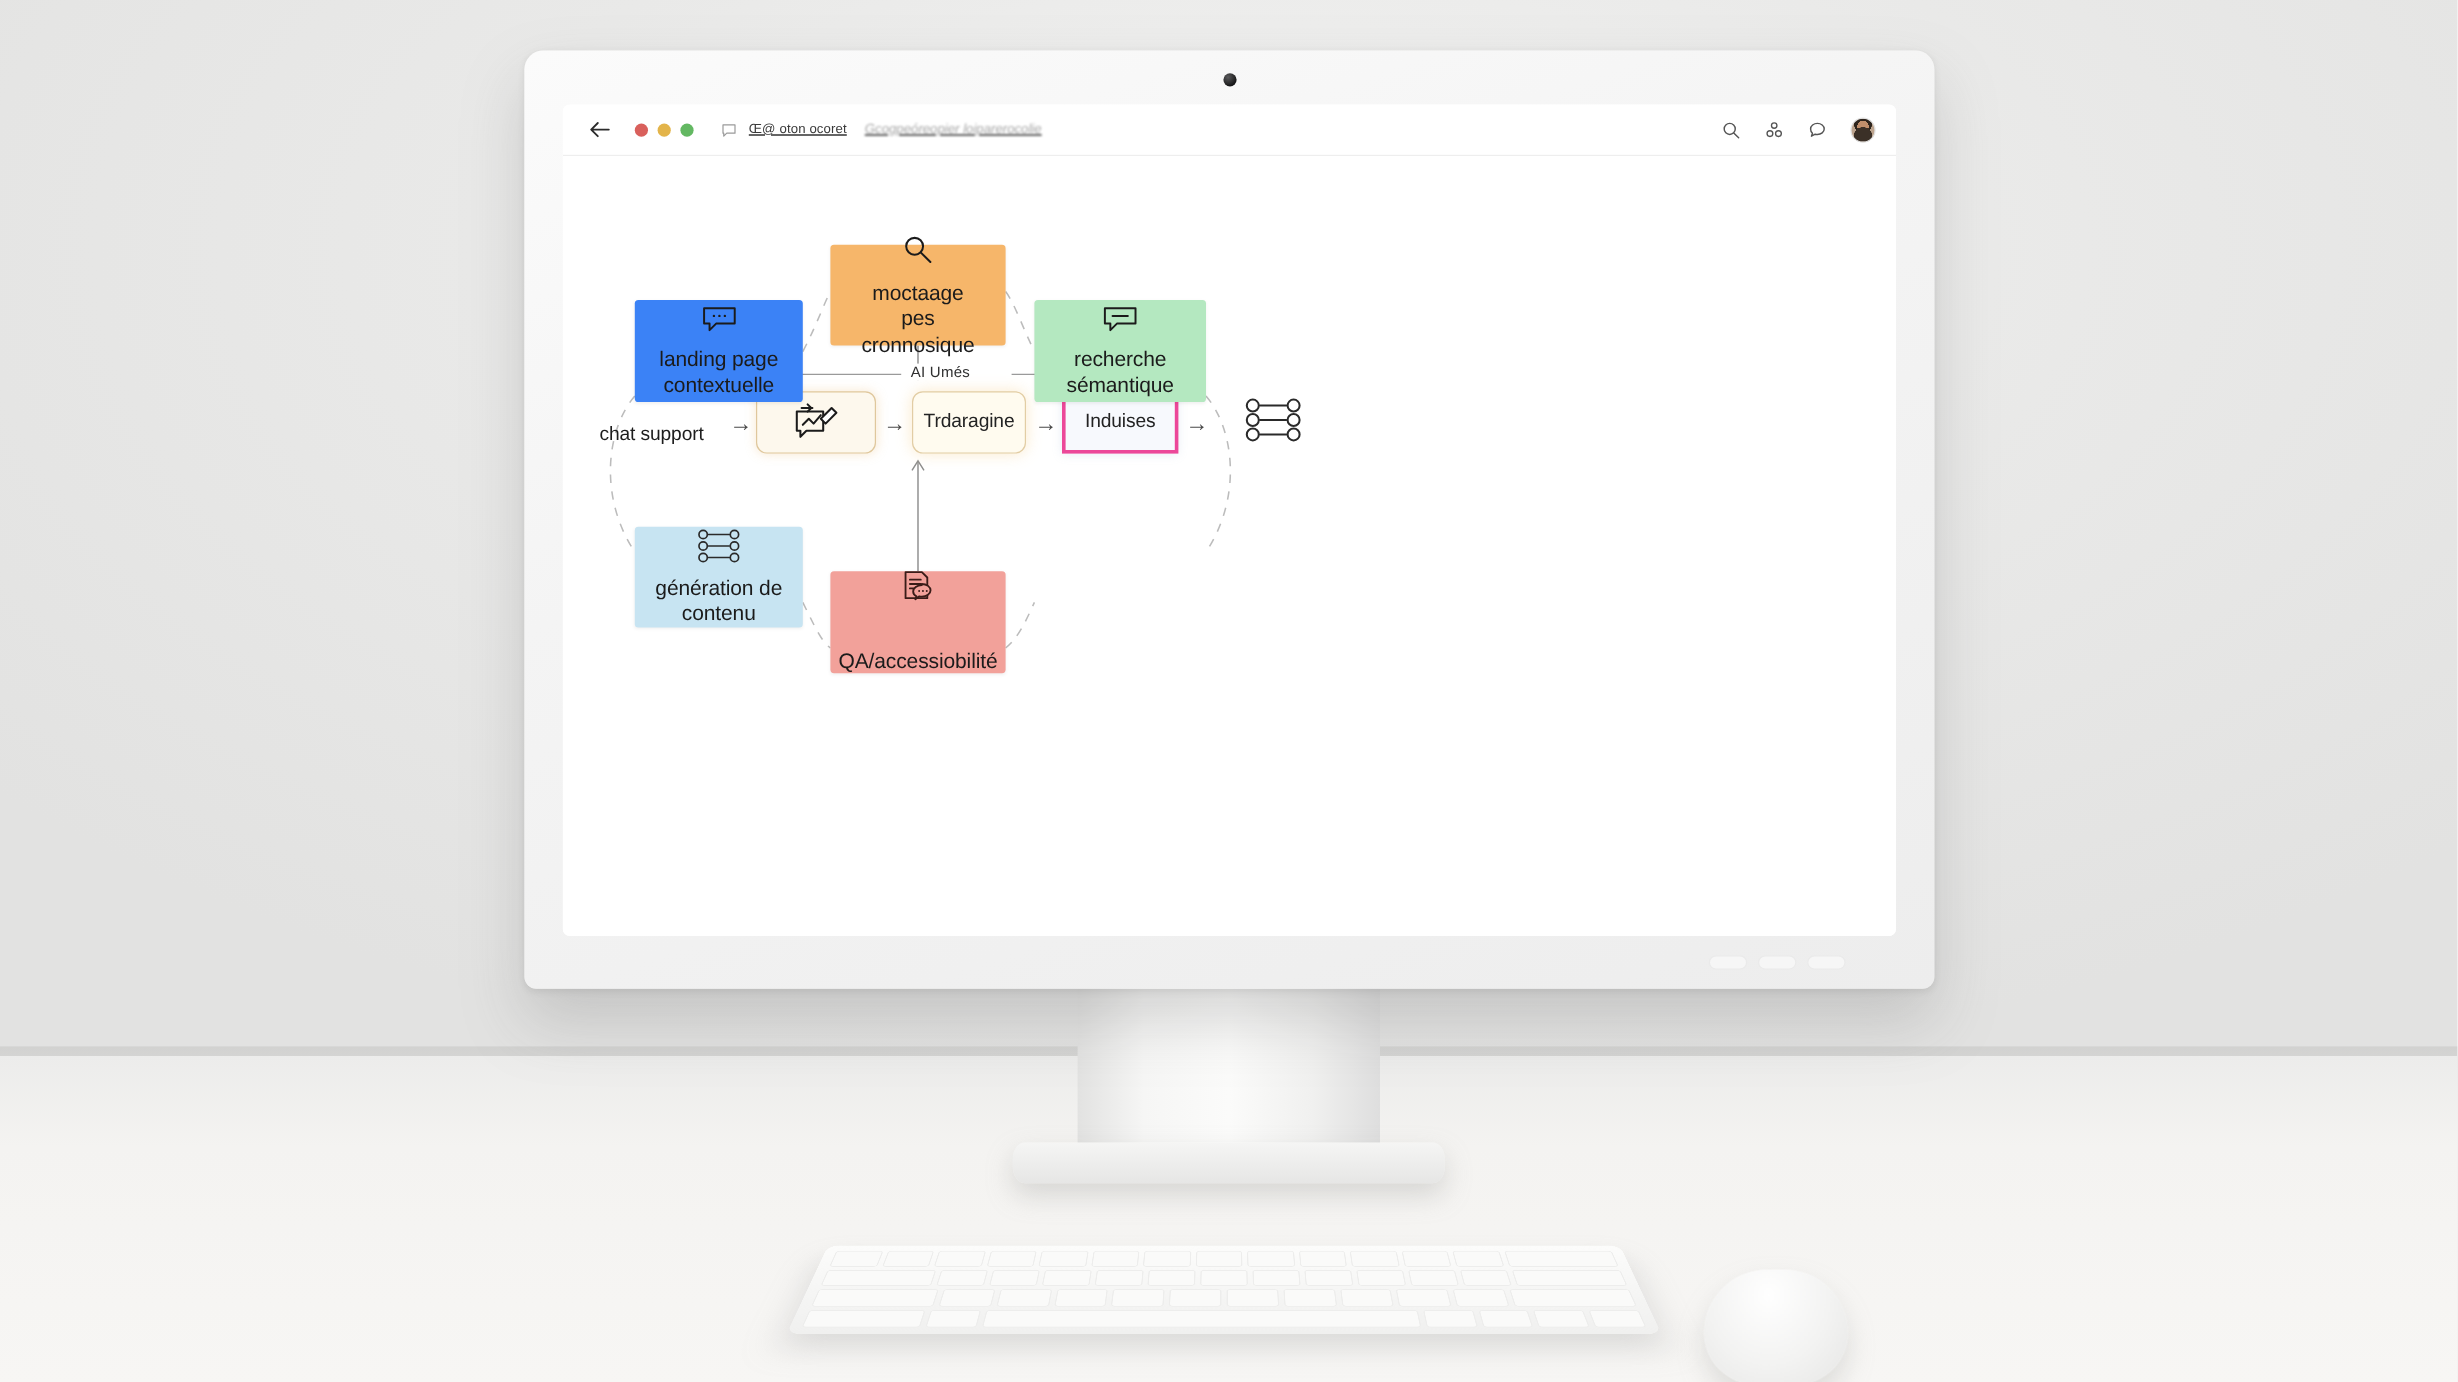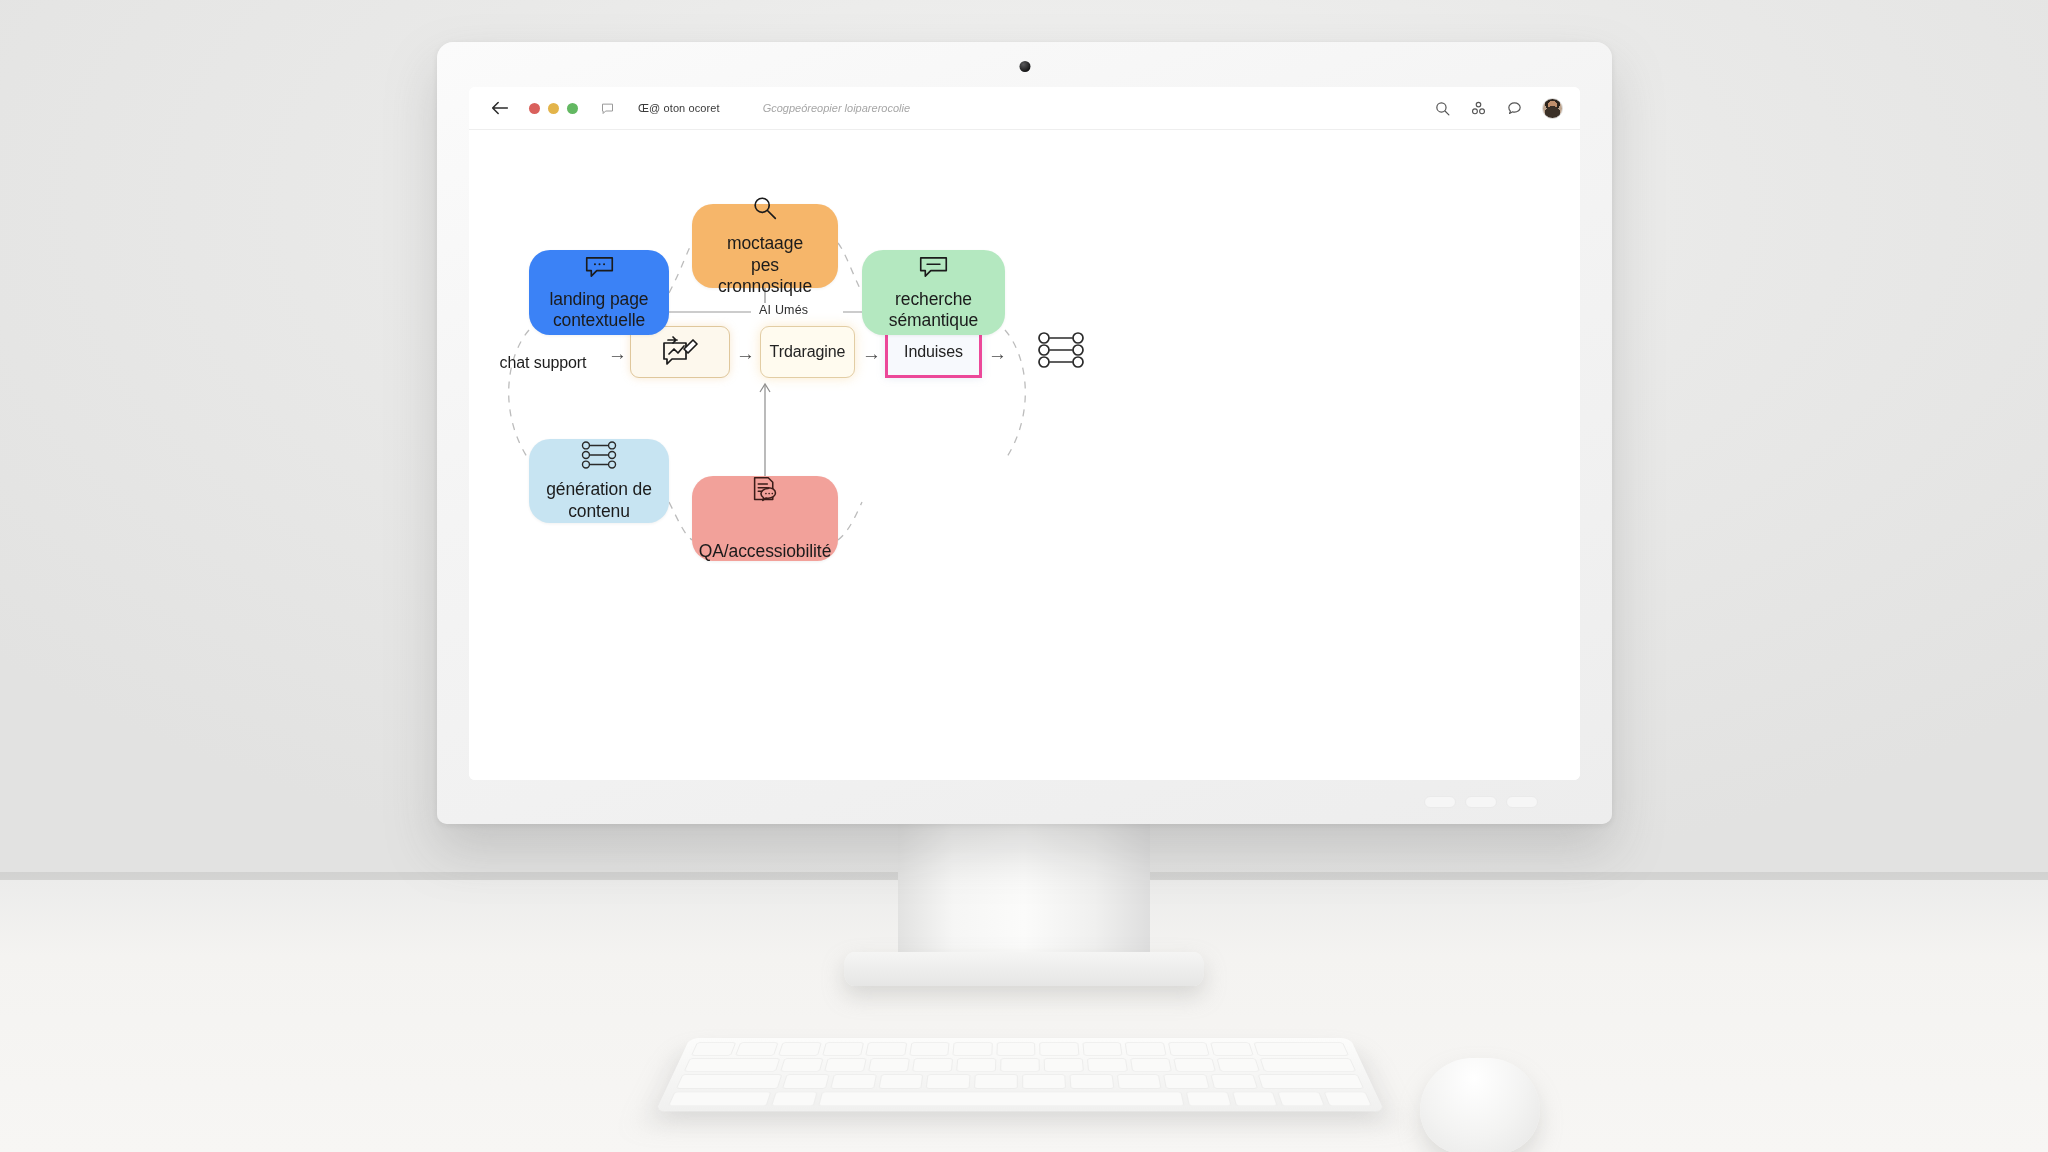--- a/index.html
+++ b/index.html
@@ -90,35 +90,36 @@
     display: flex; align-items: center; justify-content: center;
     color: #2b2b2b;
     margin-right: 18px;
   }
   #traffic { display: flex; gap: 8px; margin-right: 22px; }
   .tl { width: 11px; height: 11px; border-radius: 50%; }
   .tl.red { background: #d9605c; }
   .tl.yellow { background: #e3b44a; }
   .tl.green { background: #63b862; }
   #tab-chip {
-    display: flex; align-items: center; gap: 23px;
+    display: flex; align-items: center; gap: 9px;
     min-width: 0;
+    text-decoration: underline;
   }
   #tab-icon { width: 15px; height: 15px; color: #9a9a9a; flex: 0 0 auto; }
   #tab-title {
     font-size: 11px; color: #3a3a3a;
     filter: blur(0.55px);
     white-space: nowrap;
     letter-spacing: .1px;
   }
   #tab-subtitle {
     font-size: 11px; color: #a6a6a6; font-style: italic;
     filter: blur(0.7px);
     white-space: nowrap;
-    margin-left: 20px;
+    margin-left: 6px;
   }
   #chrome-spacer { flex: 1 1 auto; }
   #chrome-actions { display: flex; align-items: center; gap: 19px; }
   .chrome-ico { width: 17px; height: 17px; color: #555; }
   #avatar {
     width: 21px; height: 21px; border-radius: 50%;
     background:
       radial-gradient(circle at 50% 78%, #3b3027 0 44%, transparent 45%),
       radial-gradient(circle at 50% 34%, #c08e6b 0 30%, transparent 31%),
       radial-gradient(circle at 50% 22%, #2e241c 0 42%, transparent 43%),
@@ -131,21 +132,21 @@
     position: relative;
     width: 1111px;
     height: 650px;
     background: #ffffff;
   }
   #links { position: absolute; inset: 0; width: 100%; height: 100%; }
 
   
   .card {
     position: absolute;
-    border-radius: 21px;
+    border-radius: 3px;
     display: flex;
     flex-direction: column;
     align-items: center;
     justify-content: center;
     text-align: center;
     padding: 12px 16px;
     color: #1b1b1b;
     box-shadow: 0 1px 3px rgba(0,0,0,.06);
   }
   .card .card-icon { margin-bottom: 5px; color: #1b1b1b; }

